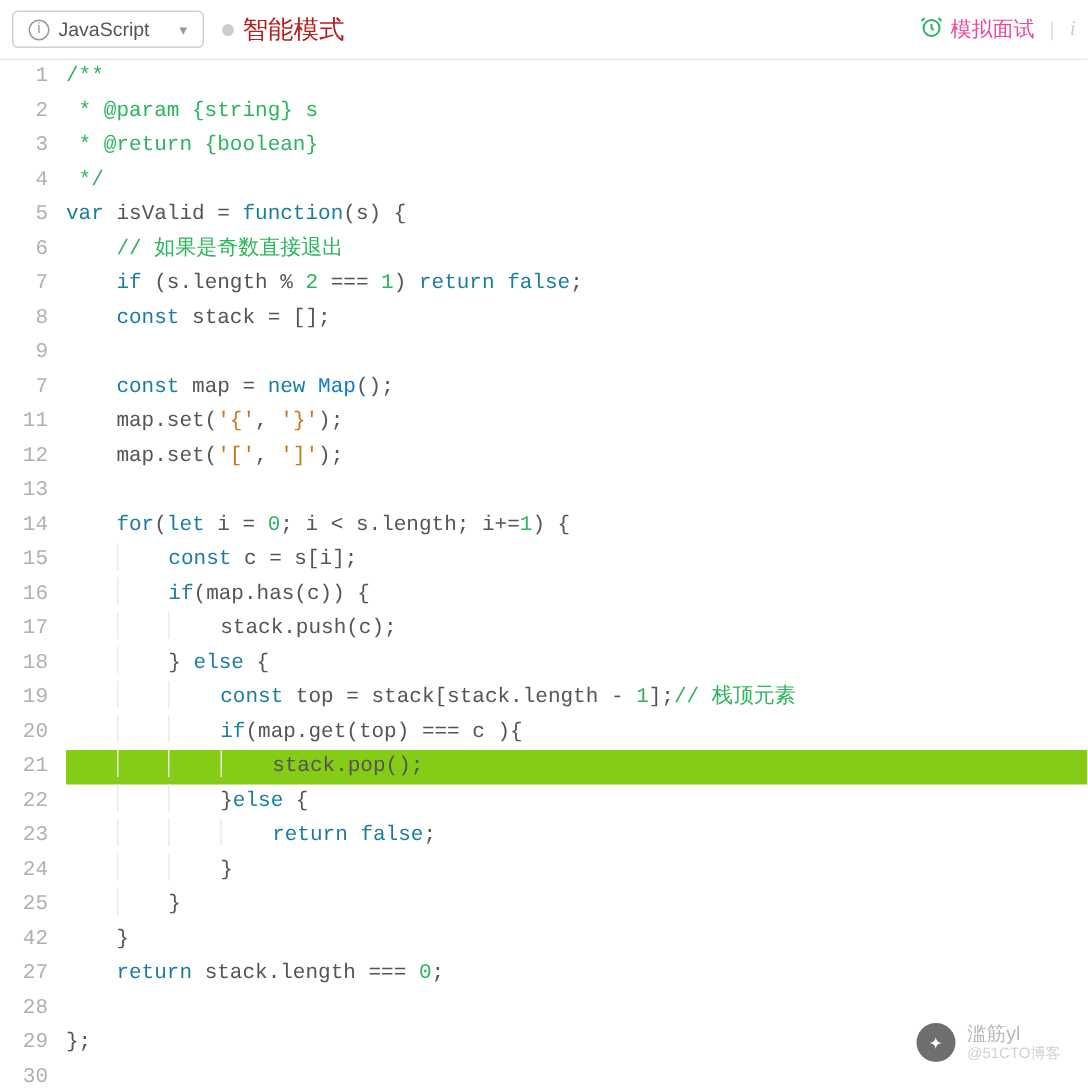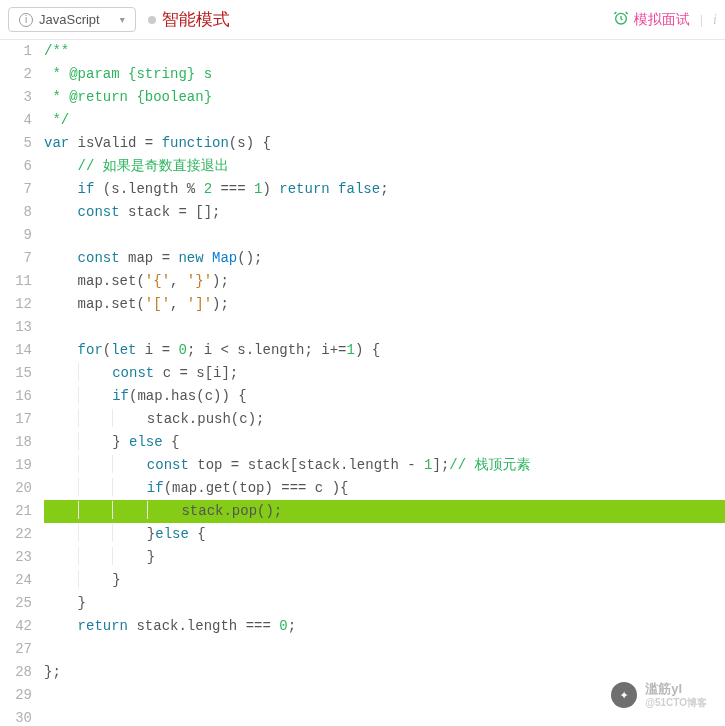--- a/index.html
+++ b/index.html
@@ -123,21 +123,21 @@
     }
     .wm-logo {
       width: 26px; height: 26px; border-radius: 50%;
       background: #333;
       color: #fff;
       display: flex;
       align-items: center;
       justify-content: center;
       font-size: 11px;
     }
-    .wm-text { font-size: 13px; color: #999; display: flex; flex-direction: column; line-height: 1.1; font-weight: bold; }
+    .wm-text { font-size: 13px; color: #999; display: flex; flex-direction: column; line-height: 1.1; }
     .wm-text .sub { font-size: 10px; color: #bbb; }
   </style>
 </head>
 <body>
 
 <div class="toolbar">
   <div class="lang-select">
     <span class="info-icon">i</span>
     <span>JavaScript</span>
     <span class="chev-down">▾</span>
@@ -210,20 +210,21 @@
 </span><span class="code-line">
 </span><span class="code-line">    <span class="tok-keyword">for</span>(<span class="tok-keyword">let</span> i = <span class="tok-num">0</span>; i &lt; s.length; i+=<span class="tok-num">1</span>) {
 </span><span class="code-line">    <span class="indent-guide"></span>    <span class="tok-keyword">const</span> c = s[i];
 </span><span class="code-line">    <span class="indent-guide"></span>    <span class="tok-keyword">if</span>(map.has(c)) {
 </span><span class="code-line">    <span class="indent-guide"></span>    <span class="indent-guide"></span>    stack.push(c);
 </span><span class="code-line">    <span class="indent-guide"></span>    } <span class="tok-keyword">else</span> {
 </span><span class="code-line">    <span class="indent-guide"></span>    <span class="indent-guide"></span>    <span class="tok-keyword">const</span> top = stack[stack.length - <span class="tok-num">1</span>];<span class="tok-comment">// 栈顶元素</span>
 </span><span class="code-line">    <span class="indent-guide"></span>    <span class="indent-guide"></span>    <span class="tok-keyword">if</span>(map.get(top) === c ){
 </span><span class="code-line active">    <span class="indent-guide"></span>    <span class="indent-guide"></span>    <span class="indent-guide"></span>    stack.pop();
 </span><span class="code-line">    <span class="indent-guide"></span>    <span class="indent-guide"></span>    }<span class="tok-keyword">else</span> {
+</span><span class="code-line">    <span class="indent-guide"></span>    <span class="indent-guide"></span>    <span class="indent-guide"></span>    <span class="tok-keyword">return</span> <span class="tok-keyword">false</span>;
 </span><span class="code-line">    <span class="indent-guide"></span>    <span class="indent-guide"></span>    }
 </span><span class="code-line">    <span class="indent-guide"></span>    }
 </span><span class="code-line">    }
 </span><span class="code-line">    <span class="tok-keyword">return</span> stack.length === <span class="tok-num">0</span>;
 </span><span class="code-line">
 </span><span class="code-line">};
 </span></div>
 </div>
 
 <div class="watermark">

